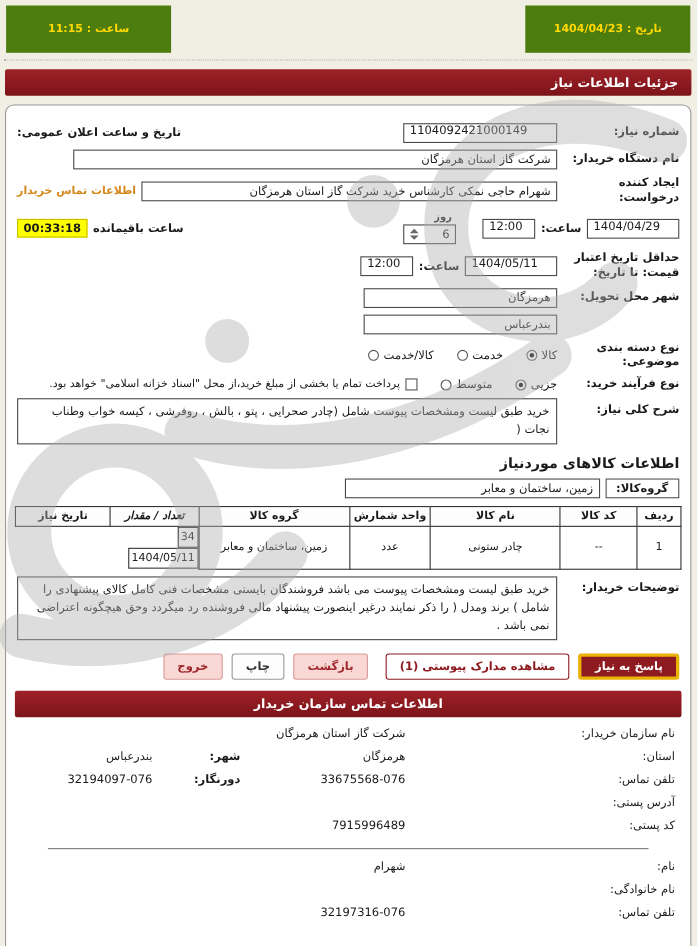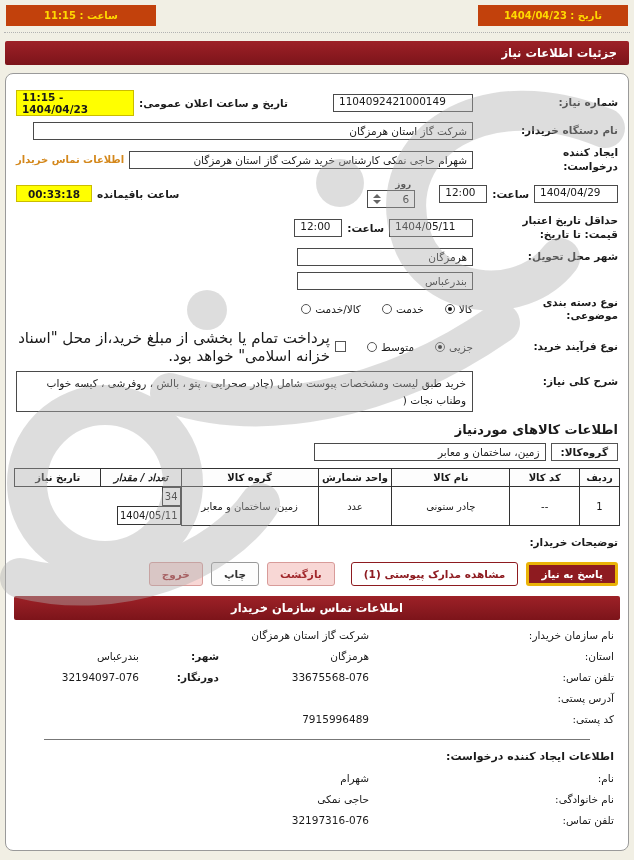--- a/index.html
+++ b/index.html
@@ -9,59 +9,59 @@
     font-family: "DejaVu Sans", sans-serif;
     font-size: 11px;
     color: #1a1a1a;
     direction: rtl;
     position: relative;
     overflow: hidden;
   }
   
   .topbar { display: flex; justify-content: space-between; padding: 5px 6px 2px; }
   .top-box {
-    background: #c2410c; color: #ffd900; font-size: 10px; font-weight: bold;
-    padding: 5px 10px; min-width: 150px; text-align: center;
+    background: #4d7c0f; color: #ffd900; font-size: 10px; font-weight: bold;
+    padding: 16px 10px; min-width: 150px; text-align: center;
   }
   .dotted { border-top: 1px dotted #b3b3b3; margin: 4px 4px 0; }
 
   .section-bar {
     background: linear-gradient(#9d2127, #7c141a);
     color: #fff; font-weight: bold; font-size: 11.5px;
     padding: 5px 12px; margin: 8px 5px 0; border-radius: 2px;
   }
   .section-bar.center { text-align: center; }
 
   .panel {
     background: #fff; border: 1px solid #9a9a9a; border-radius: 8px;
     margin: 8px 5px 5px; padding: 10px 8px 8px;
     position: relative; min-height: 778px;
   }
 
   .frow { display: flex; align-items: center; gap: 5px; margin: 6px 2px; }
-  .lblc { width: 106px; min-width: 106px; font-weight: bold; text-align: right; font-size: 10.5px; line-height: 1.3; margin-left: 34px; }
+  .lblc { width: 106px; min-width: 106px; font-weight: bold; text-align: right; font-size: 10.5px; line-height: 1.3; }
   .lbl  { font-weight: bold; font-size: 10.5px; white-space: nowrap; }
   .box  {
     border: 1px solid #4a4a4a; background: #fff; min-height: 18px;
     display: flex; align-items: center; padding: 0 5px; font-size: 10.5px;
   }
   .ybox {
     background: #ffff00; border: 1px solid #cbbd00; min-height: 17px;
     display: flex; align-items: center; justify-content: center;
     padding: 0 5px; font-size: 10.5px; font-weight: bold; direction: ltr;
   }
   .spacer { flex: 1; }
   .link { color: #d4881c; font-weight: bold; font-size: 10px; cursor: pointer; white-space: nowrap; }
 
   .radio { width: 10px; height: 10px; min-width: 10px; border: 1px solid #555; border-radius: 50%; background: #fff; display: inline-block; position: relative; }
   .radio.checked::after { content: ""; position: absolute; left: 2px; top: 2px; right: 2px; bottom: 2px; background: #111; border-radius: 50%; }
   .checkbox { width: 11px; height: 11px; min-width: 11px; border: 1px solid #555; background: #fff; display: inline-block; }
   .opt { display: flex; align-items: center; gap: 4px; margin-left: 16px; }
   .opt-label { font-size: 10.5px; }
-  .chk-text { font-size: 15px; }
+  .chk-text { font-size: 10px; }
 
   .bigbox { border: 1px solid #4a4a4a; flex: 1; padding: 3px 6px; font-size: 10.5px; line-height: 1.6; min-height: 38px; }
 
   .goods-heading { font-weight: bold; font-size: 13px; margin: 10px 2px 4px; }
   .group-lbl { border: 1px solid #555; padding: 2px 9px; font-weight: bold; font-size: 10.5px; }
 
   table.items { width: 100%; border-collapse: collapse; margin: 7px 0 6px; }
   .items th, .items td { border: 1px solid #333; font-size: 10px; padding: 3px 2px; text-align: center; }
   .items th { font-weight: bold; background: #fdfdfd; }
 
@@ -131,21 +131,20 @@
   <span>جزئیات اطلاعات نیاز</span>
 </div>
 
 <div class="panel">
 
   <div class="frow">
     <span class="lblc">شماره نیاز:</span>
     <span class="box num" style="width:140px;">1104092421000149</span>
     <span class="spacer"></span>
     <span class="lbl">تاریخ و ساعت اعلان عمومی:</span>
-    <span class="ybox" style="width:118px;">11:15 - 1404/04/23</span>
   </div>
 
   <div class="frow">
     <span class="lblc">نام دستگاه خریدار:</span>
     <span class="box" style="width:440px;">شرکت گاز استان هرمزگان</span>
   </div>
 
   <div class="frow">
     <span class="lblc">ایجاد کننده درخواست:</span>
     <span class="box" style="flex:1;">شهرام حاجی نمکی  کارشناس خرید شرکت گاز استان هرمزگان</span>
@@ -162,21 +161,21 @@
       <span class="box days-box">
         <span class="num">6</span>
         <span class="spin">
             <i class="up"></i>
             <i class="down"></i>
           </span>
       </span>
     </div>
     <span class="spacer"></span>
     <span class="lbl">ساعت باقیمانده</span>
-    <span class="ybox" style="width:76px;">00:33:18</span>
+    <span class="ybox" style="width:64px;">00:33:18</span>
   </div>
 
   <div class="frow">
     <span class="lblc">حداقل تاریخ اعتبار قیمت: تا تاریخ:</span>
     <span class="box num" style="width:84px;">1404/05/11</span>
     <span class="lbl">ساعت:</span>
     <span class="box num" style="width:48px;">12:00</span>
   </div>
 
   <div class="frow">
@@ -250,20 +249,21 @@
         <td>عدد</td>
         <td>زمین، ساختمان و معابر</td>
         <td class="num">34</td>
         <td class="num">1404/05/11</td>
       </tr>
     </tbody>
   </table>
 
   <div class="frow" style="align-items:flex-start;">
     <span class="lblc" style="padding-top:4px;">توضیحات خریدار:</span>
+    <div class="bigbox">خرید طبق لیست  ومشخصات پیوست می باشد فروشندگان  بایستی  مشخصات فنی کامل کالای  پیشنهادی را شامل ) برند ومدل ( را ذکر نمایند درغیر  اینصورت  پیشنهاد  مالی فروشنده رد میگردد وحق  هیچگونه  اعتراضی  نمی باشد .</div>
   </div>
 
   <div class="btnrow">
     <button class="btn btn-primary">پاسخ به نیاز</button>
     <button class="btn btn-outline">مشاهده مدارک پیوستی (1)</button>
     <span class="spacer"></span>
     <button class="btn btn-pink">بازگشت</button>
     <button class="btn btn-plain">چاپ</button>
     <button class="btn btn-pink">خروج</button>
   </div>
@@ -292,29 +292,27 @@
     <div class="crow">
       <span class="clabel">آدرس پستی:</span>
     </div>
     <div class="crow">
       <span class="clabel">کد پستی:</span>
       <span class="cvalue cv-flex"><span class="num">7915996489</span></span>
     </div>
 
     <div class="divider"></div>
 
-    <div class="creator-heading">اطلاعات ایجاد کننده درخواست:</div>
 
     <div class="crow">
       <span class="clabel">نام:</span>
       <span class="cvalue cv-flex">شهرام</span>
     </div>
     <div class="crow">
       <span class="clabel">نام خانوادگی:</span>
-      <span class="cvalue cv-flex">حاجی نمکی</span>
     </div>
     <div class="crow">
       <span class="clabel">تلفن تماس:</span>
       <span class="cvalue cv-flex"><span class="num">32197316-076</span></span>
     </div>
   </div>
 
 </div>
 
 </body></html>

